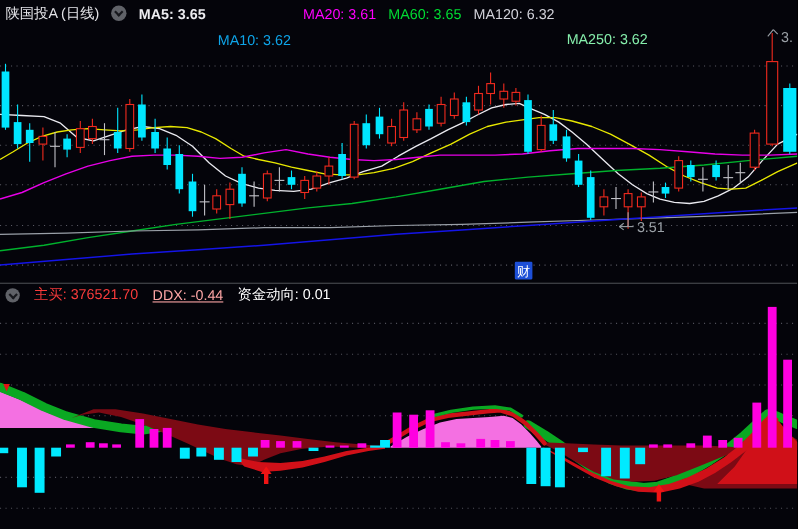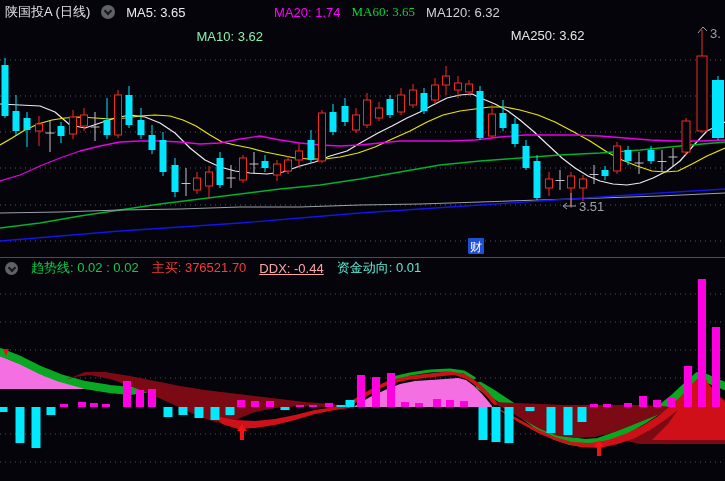--- a/index.html
+++ b/index.html
@@ -18,26 +18,26 @@
   #divider{position:absolute;left:0;top:257px;width:725px;height:1px;background:#4a4c52;z-index:2;}
 </style>
 </head>
 <body>
 
 <div id="app">
 
   <div class="hdr">
     <span class="title">陕国投A (日线)</span>
     <span class="chev"></span>
-    <span style="color: rgb(236, 236, 240);">MA5: 3.65</span>
-    <span style="color: #86efac; margin-top: 48px;">MA10: 3.62</span>
-    <span style="color: rgb(255, 0, 255);">MA20: 1.74</span>
-    <span style="color: rgb(0, 221, 51); font-family: Liberation Serif, serif;">MA60: 3.65</span>
+    <span style="color: rgb(236, 236, 240); font-weight: bold;">MA5: 3.65</span>
+    <span style="color: #0ea5e9; margin-top: 48px;">MA10: 3.62</span>
+    <span style="color: rgb(255, 0, 255);">MA20: 3.61</span>
+    <span style="color: rgb(0, 221, 51);">MA60: 3.65</span>
     <span style="color: rgb(210, 210, 218);">MA120: 6.32</span>
-    <span style="color: #e5e5e5; margin-top: 47px;">MA250: 3.62</span>
+    <span style="color: #86efac; margin-top: 47px;">MA250: 3.62</span>
   </div>
 
   <svg width="725" height="258" viewBox="0 0 725 258" style="top:0;">
       <line x1="0" y1="60" x2="725" y2="60" stroke="#585862" stroke-width="1" stroke-dasharray="1 4"></line>
       <line x1="0" y1="96" x2="725" y2="96" stroke="#585862" stroke-width="1" stroke-dasharray="1 4"></line>
       <line x1="0" y1="132" x2="725" y2="132" stroke="#585862" stroke-width="1" stroke-dasharray="1 4"></line>
       <line x1="0" y1="168" x2="725" y2="168" stroke="#585862" stroke-width="1" stroke-dasharray="1 4"></line>
       <line x1="0" y1="205" x2="725" y2="205" stroke="#585862" stroke-width="1" stroke-dasharray="1 4"></line>
       <line x1="0" y1="241" x2="725" y2="241" stroke="#585862" stroke-width="1" stroke-dasharray="1 4"></line>
       <polyline points="0 104 20 105 40 106 55 112 70 125 85 128 100 123 115 118 130 115 145 117 160 123 175 133 190 148 205 160 220 167 235 171 250 173 267 174 283 172 300 166 315 162 330 156 347 151 362 142 378 133 392 126 407 118 420 112 433 105 447 98 460 95 472 94 483 99 495 104 508 111 520 120 533 131 548 145 562 158 575 168 588 176 600 181 613 184 627 185 640 183 653 178 667 171 680 161 693 146 707 131 725 122" fill="none" stroke="#eaeaf0" stroke-width="1.2" stroke-linejoin="round"></polyline>
@@ -181,24 +181,23 @@
       <line x1="703" y1="27" x2="707" y2="31" stroke="#9aa0a6" stroke-width="1"></line>
       <text x="710" y="38" fill="#9aa0a6" font-size="13">3.</text>
       <rect x="468" y="238" width="16" height="16" fill="#1d4fd7" rx="1"></rect>
       <text x="476" y="251" fill="#ffffff" font-size="12" text-anchor="middle">财</text>
     </svg>
 
   <div id="divider"></div>
 
   <div class="subhdr">
     <span class="chev"></span>
-    <span style="color: rgb(12, 204, 76);">趋势线: 0.02 : 0.02</span>
     <span style="color: rgb(249, 59, 59);">主买: 376521.70</span>
     <span style="color: #fca5a5; text-decoration: underline;">DDX: -0.44</span>
-    <span style="color: #5eead4;">资金动向: 0.01</span>
+    <span style="color: #ffffff;">资金动向: 0.01</span>
   </div>
 
   <svg width="725" height="223" viewBox="0 258 725 223" style="top:258px;">
       <line x1="0" y1="294" x2="725" y2="294" stroke="#50505a" stroke-width="1" stroke-dasharray="1 4"></line>
       <line x1="0" y1="322" x2="725" y2="322" stroke="#50505a" stroke-width="1" stroke-dasharray="1 4"></line>
       <line x1="0" y1="350" x2="725" y2="350" stroke="#50505a" stroke-width="1" stroke-dasharray="1 4"></line>
       <line x1="0" y1="378" x2="725" y2="378" stroke="#50505a" stroke-width="1" stroke-dasharray="1 4"></line>
       <line x1="0" y1="434" x2="725" y2="434" stroke="#50505a" stroke-width="1" stroke-dasharray="1 4"></line>
       <line x1="0" y1="462" x2="725" y2="462" stroke="#50505a" stroke-width="1" stroke-dasharray="1 4"></line>
       <polygon points="0 356 20 364 45 376 85 387 85 389 0 389" fill="#f470e2"></polygon>

